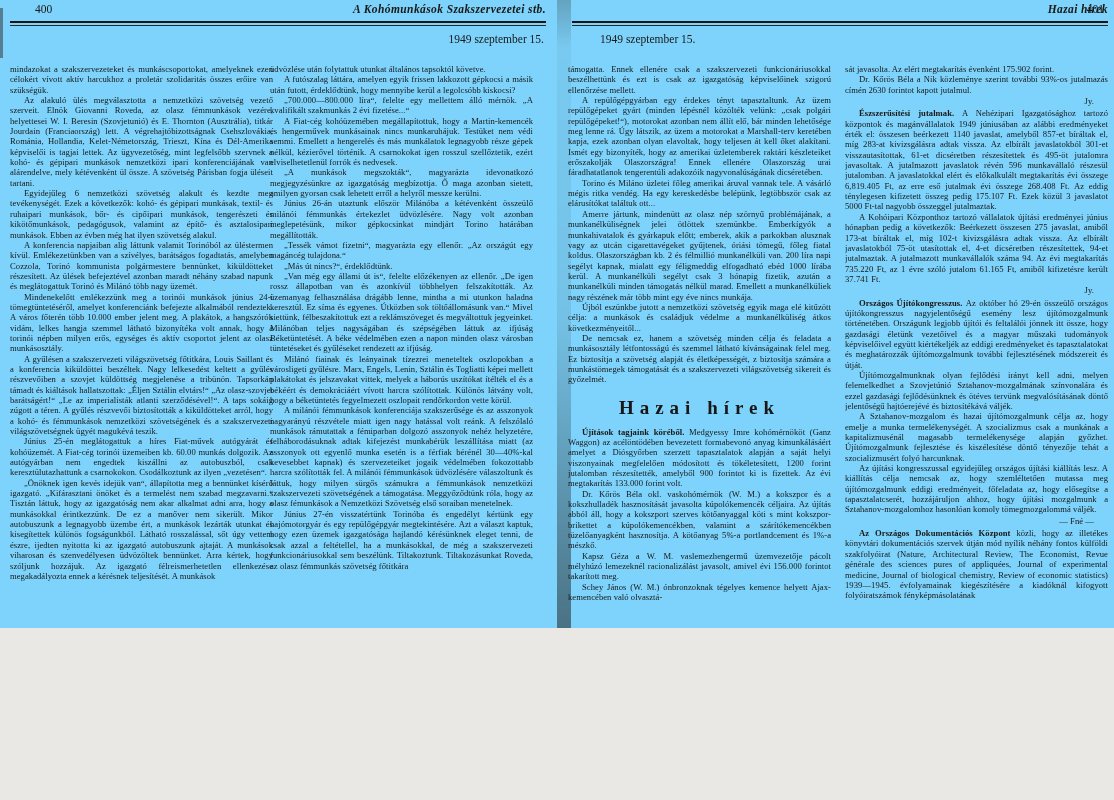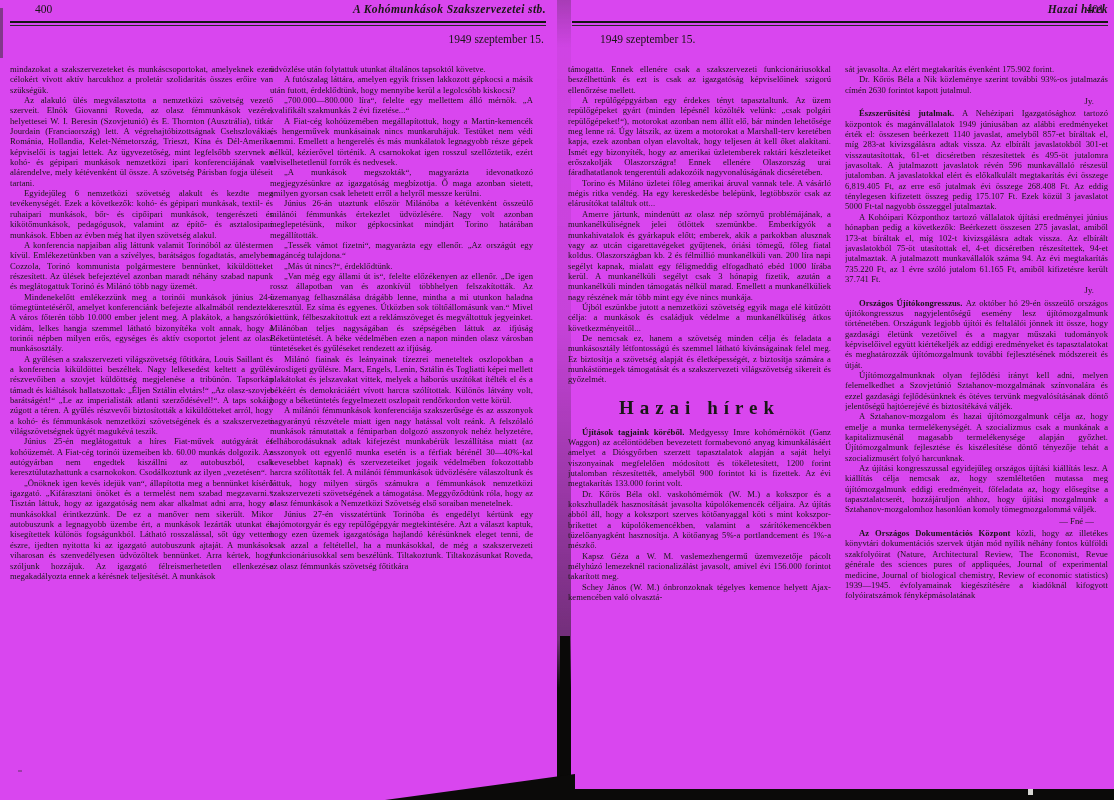--- a/index.html
+++ b/index.html
@@ -1,16 +1,16 @@
 <!DOCTYPE html>
 <html><head>
 <meta charset="utf-8">
 <style>
   html,body{margin:0;padding:0;background:#e9e8e4;}
-  #scan{position:relative;width:1114px;height:800px;background:#d946ef;overflow:hidden;
+  #scan{position:relative;width:1114px;height:628px;background:#7dd3fc;overflow:hidden;
         font-family:"Liberation Serif","DejaVu Serif",serif;color:#181715;}
   
   .pagehead{position:absolute;top:3px;height:18px;font-size:11.5px;}
   .pagehead .pnum{position:absolute;top:0;}
   .pagehead .rtitle{position:absolute;top:0;width:100%;text-align:right;font-style:italic;font-weight:bold;letter-spacing:.4px;}
   .pagehead .pdate{position:absolute;top:12px;margin-top:18px;}
   .headrule{position:absolute;height:2px;border-top:2.2px solid #161513;border-bottom:1px solid #2a2926;}
   
   .col{position:absolute;top:28px;width:263px;height:716px;overflow:hidden;
        font-size:8.6px;line-height:10.35px;text-align:justify;letter-spacing:.05px;}

